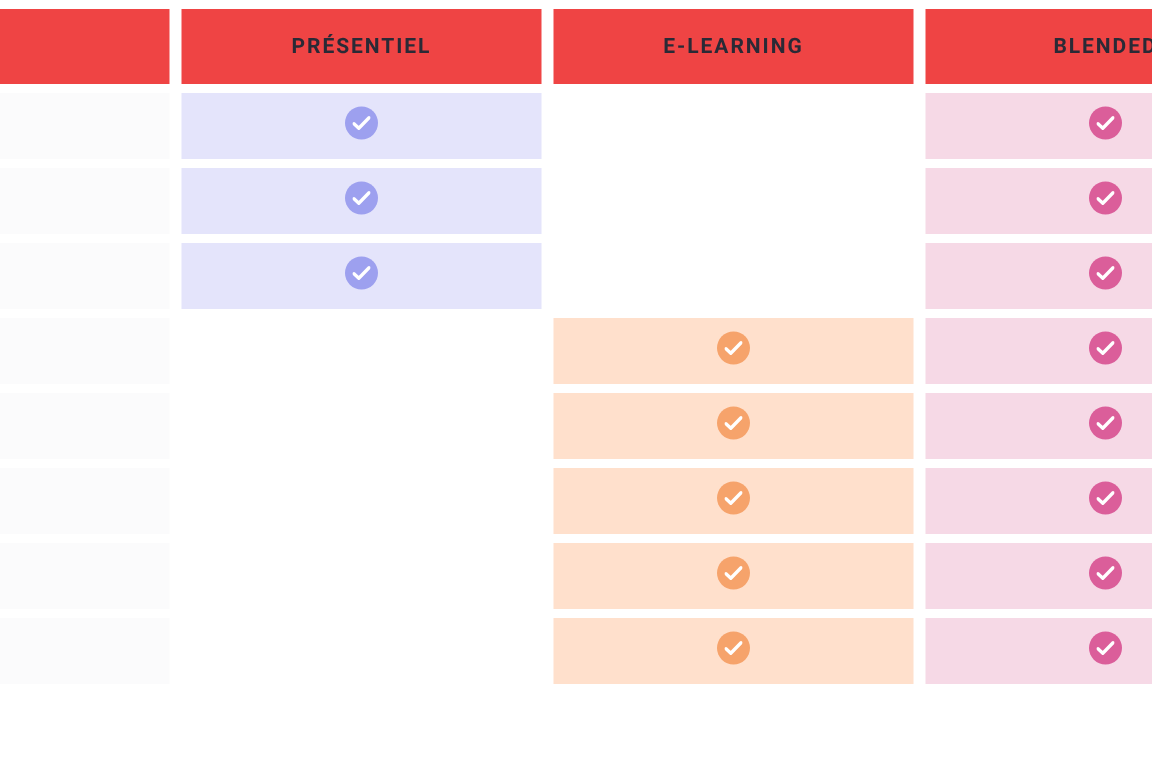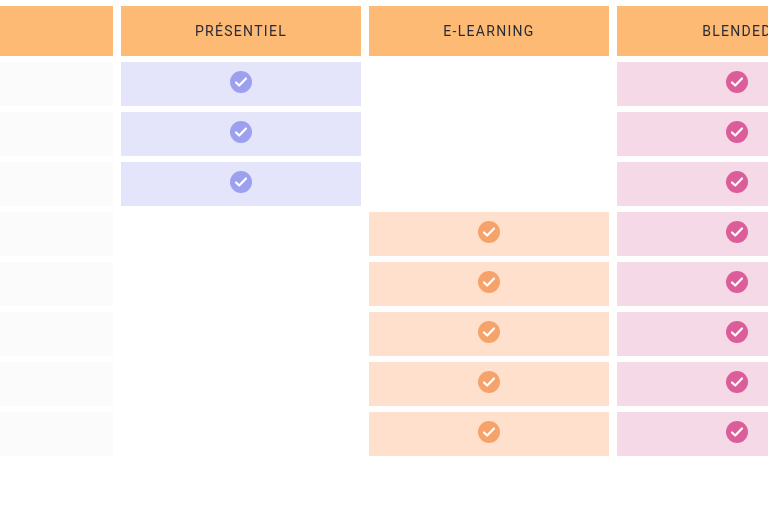--- a/index.html
+++ b/index.html
@@ -23,22 +23,22 @@
   }
   table {
     border-collapse: separate;
     border-spacing: 8px 6px;
     width: 920px;
     table-layout: fixed;
   }
   col.adv { width: 200px; }
   col.c { width: 240px; }
   th {
-    background: #fdba74;
-    font-weight: 400;
+    background: #ef4444;
+    font-weight: 700;
     letter-spacing: 1.3px;
     font-size: 14px;
     text-transform: uppercase;
     color: #2a2a36;
     height: 50px;
     padding: 6px 4px;
   }
   th.header-adv { text-align: left; padding-left: 14px; }
   th.header-c { text-align: center; }
   td { height: 44px; vertical-align: middle; padding: 0; }

